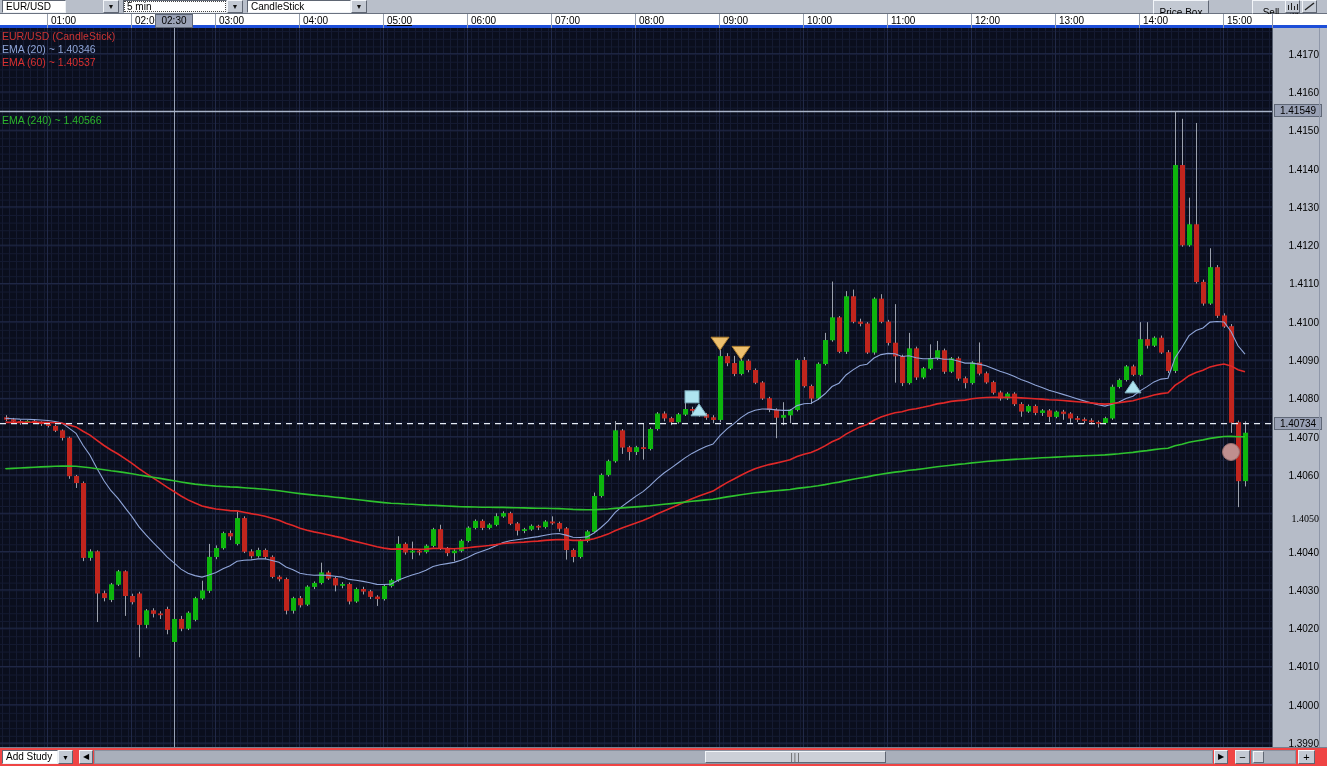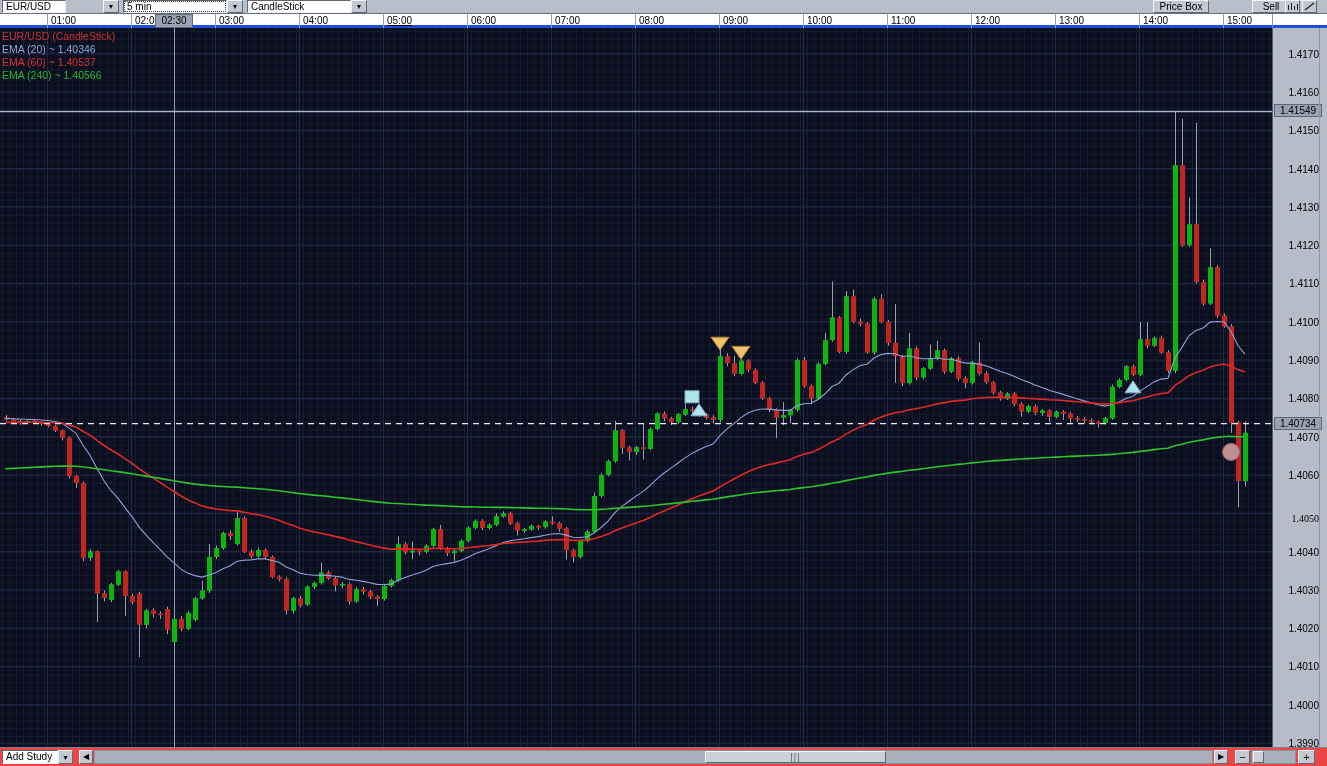--- a/index.html
+++ b/index.html
@@ -8,21 +8,21 @@
        font-family:"Liberation Sans","DejaVu Sans",sans-serif;font-size:10px;color:#000;}
   
   .toolbar{position:absolute;left:0;top:0;width:1327px;height:14px;background:#b9bfca;border-bottom:1px solid #6a7280;}
   .dd{position:absolute;top:0;height:13px;display:flex;}
   .dd-field{height:13px;background:#fff;border:1px solid;border-color:#5f6673 #eef1f5 #eef1f5 #5f6673;
             padding:0 3px;line-height:11px;flex:1;white-space:nowrap;overflow:hidden;}
   .dd-field.focus{outline:1px dotted #444;outline-offset:-2px;}
   .dd-btn{width:16px;height:13px;background:#c3c9d3;border:1px solid;border-color:#f2f5f9 #5f6673 #5f6673 #f2f5f9;
           display:flex;align-items:center;justify-content:center;font-size:7px;color:#111;}
   .tbtn{position:absolute;top:0;height:13px;background:#c3c9d3;border:1px solid;border-color:#f2f5f9 #5f6673 #5f6673 #f2f5f9;
-        text-align:center;line-height:11px;padding:0 4px;}
+        text-align:center;line-height:11px;padding:6px 4px;}
   
   .timeaxis{position:absolute;left:0;top:14px;width:1327px;height:14px;background:#ffffff;border-bottom:3px solid #1d4ed8;}
   .t-label{position:absolute;top:1px;height:12px;line-height:12px;color:#000;}
   .t-tick{position:absolute;top:0;width:1px;height:14px;background:#98a0ae;}
   .t-hl{position:absolute;top:0;height:14px;background:#9aa2b6;border:1px solid #5f6776;text-align:center;line-height:12px;}
   .ta-div{position:absolute;top:0;width:1px;height:14px;background:#8a92a4;}
   
   .plot{position:absolute;left:0;top:28px;width:1272px;height:719px;background:#0a0e1d;}
   .legend{position:absolute;left:2px;top:2px;line-height:13px;font-size:10.5px;white-space:pre;pointer-events:none;}
   .tooltip{position:absolute;left:1px;top:687px;width:232px;pointer-events:none;}
@@ -488,21 +488,21 @@
         <polyline points="6,394.5 6,394.4 13,394.4 20,394.4 27,394.3 34,394.3 41,394.4 48,394.5 55,394.8 62,395.3 69,397.0 76,398.9 83,403.2 90,407.1 97,412.3 104,417.5 111,422.0 118,426.0 125,430.7 132,435.4 139,440.7 146,445.3 153,449.9 160,454.4 167,459.2 174,463.5 181,468.0 188,471.9 195,475.1 202,478.0 209,479.6 216,481.0 223,481.8 230,482.6 237,482.9 244,484.2 251,485.6 258,486.8 265,488.2 272,490.2 279,492.2 286,495.2 293,497.6 300,500.2 307,502.2 314,503.9 321,505.2 328,506.7 335,508.4 342,509.9 349,512.0 356,513.6 363,515.2 370,517.0 377,518.8 384,520.1 391,521.1 398,520.9 405,521.1 412,521.1 419,521.2 426,521.1 433,520.4 440,520.5 447,520.6 454,520.7 461,520.4 468,519.7 475,518.9 482,518.2 489,517.5 496,516.6 503,515.5 510,514.9 517,514.5 524,514.1 531,513.5 538,513.1 545,512.4 552,511.9 559,511.5 566,511.8 573,512.4 580,512.4 587,512.1 594,510.7 601,508.6 608,506.1 615,502.7 622,500.0 629,497.5 636,494.9 643,492.5 650,489.5 657,486.1 664,483.0 671,480.0 678,477.0 685,473.8 692,470.8 699,468.1 706,465.5 713,463.1 720,458.7 727,454.6 734,451.0 741,447.2 748,443.7 755,440.8 762,438.5 769,436.6 776,435.1 783,433.5 790,431.8 797,428.6 804,426.2 811,424.4 818,421.5 825,417.9 832,413.7 839,410.8 846,406.1 853,402.4 860,398.9 867,396.5 874,392.3 881,389.1 888,386.7 895,384.8 902,383.8 909,381.7 916,380.7 923,379.3 930,377.7 937,375.9 944,374.9 951,373.4 958,372.6 965,372.1 972,370.8 979,370.0 986,369.5 993,369.3 1000,369.4 1007,369.3 1014,369.5 1021,369.9 1028,370.2 1035,370.7 1042,371.1 1049,371.7 1056,372.0 1063,372.5 1070,373.1 1077,373.7 1084,374.3 1091,374.9 1098,375.6 1105,376.1 1112,375.5 1119,374.7 1126,373.6 1133,372.7 1140,370.7 1147,368.9 1154,367.0 1161,365.6 1168,364.8 1175,357.4 1182,352.8 1189,347.7 1196,344.6 1203,342.3 1210,338.9 1217,337.3 1224,336.0 1231,337.9 1238,341.7 1245,343.7" fill="none" stroke="#e02828" stroke-width="1.6"></polyline>
         <polyline points="6,441.2 6,440.8 13,440.4 20,440.0 27,439.6 34,439.3 41,438.9 48,438.6 55,438.3 62,438.0 69,438.1 76,438.3 83,439.0 90,439.7 97,440.8 104,441.8 111,442.8 118,443.6 125,444.6 132,445.7 139,447.0 146,448.1 153,449.2 160,450.4 167,451.6 174,452.8 181,454.0 188,455.1 195,456.1 202,456.9 209,457.5 216,458.1 223,458.5 230,458.9 237,459.1 244,459.7 251,460.2 258,460.7 265,461.3 272,462.0 279,462.8 286,463.8 293,464.7 300,465.6 307,466.4 314,467.1 321,467.7 328,468.4 335,469.2 342,469.9 349,470.7 356,471.5 363,472.3 370,473.1 377,473.9 384,474.6 391,475.2 398,475.5 405,476.0 412,476.3 419,476.7 426,477.1 433,477.3 440,477.6 447,478.0 454,478.4 461,478.7 468,478.9 475,479.0 482,479.2 489,479.3 496,479.4 503,479.4 510,479.6 517,479.7 524,479.9 531,480.1 538,480.2 545,480.3 552,480.5 559,480.6 566,481.0 573,481.4 580,481.6 587,481.8 594,481.7 601,481.4 608,481.0 615,480.4 622,479.9 629,479.4 636,478.9 643,478.4 650,477.8 657,477.0 664,476.3 671,475.6 678,474.9 685,474.1 692,473.3 699,472.6 706,471.9 713,471.3 720,470.1 727,468.9 734,467.9 741,466.8 748,465.8 755,464.8 762,464.1 769,463.4 776,462.8 783,462.1 790,461.5 797,460.4 804,459.6 811,458.8 818,457.8 825,456.6 832,455.2 839,454.1 846,452.6 853,451.2 860,450.0 867,448.9 874,447.4 881,446.2 888,445.1 895,444.1 902,443.4 909,442.3 916,441.6 923,440.7 930,439.8 937,438.8 944,438.0 951,437.2 958,436.4 965,435.8 972,434.9 979,434.2 986,433.5 993,432.9 1000,432.4 1007,431.9 1014,431.4 1021,431.0 1028,430.6 1035,430.2 1042,429.8 1049,429.5 1056,429.1 1063,428.7 1070,428.4 1077,428.1 1084,427.8 1091,427.5 1098,427.2 1105,426.9 1112,426.4 1119,425.8 1126,425.0 1133,424.4 1140,423.4 1147,422.6 1154,421.6 1161,420.8 1168,420.2 1175,417.8 1182,416.2 1189,414.3 1196,413.0 1203,411.9 1210,410.4 1217,409.4 1224,408.5 1231,408.4 1238,408.7 1245,408.7" fill="none" stroke="#2ec22e" stroke-width="1.6"></polyline>
         <line x1="0" y1="395.63800000000003" x2="1272" y2="395.63800000000003" stroke="#e6ecf6" stroke-width="1.2" stroke-dasharray="6 5"></line>
         <rect x="685" y="362.82800000000003" width="14" height="12" fill="#aee4f0" stroke="#7fb0c0"></rect>
         <polygon points="699,375.85 707,387.85 691,387.85" fill="#aee4f0" stroke="#7fb0c0"></polygon>
         <polygon points="711,309.208 729,309.208 720,322.208" fill="#eec06e" stroke="#b08030"></polygon>
         <polygon points="732,318.4 750,318.4 741,331.4" fill="#eec06e" stroke="#b08030"></polygon>
         <polygon points="1133,352.87 1141,364.87 1125,364.87" fill="#aee4f0" stroke="#7fb0c0"></polygon>
         <circle cx="1231" cy="423.98" r="8.5" fill="#bf8f8f" stroke="#9a6f6f"></circle>
       </svg>
-    <div class="legend" id="legend"><div style="color: rgb(204, 52, 52);">EUR/USD (CandleStick)</div><div style="color: rgb(143, 165, 216);">EMA (20) ~ 1.40346</div><div style="color: rgb(217, 48, 48);">EMA (60) ~ 1.40537</div><div style="color: rgb(43, 181, 43);">EMA (240) ~ 1.40566</div></div>
+    <div class="legend" id="legend"><div style="color: rgb(204, 52, 52);">EUR/USD (CandleStick)</div><div style="color: rgb(143, 165, 216);">EMA (20) ~ 1.40346</div><div style="color: rgb(217, 48, 48);">EMA (60) ~ 1.40537</div><div style="color: rgb(43, 181, 43); margin-top: 45px;">EMA (240) ~ 1.40566</div></div>
   </div>
 
   <div class="paxis" id="paxis">
       <div class="p-label" style="top: 20.66px;">1.4170</div>
       <div class="p-label" style="top: 58.96px;">1.4160</div>
       <div class="p-label" style="top: 97.26px;">1.4150</div>
       <div class="p-label" style="top: 135.56px;">1.4140</div>
       <div class="p-label" style="top: 173.86px;">1.4130</div>
       <div class="p-label" style="top: 212.16px;">1.4120</div>
       <div class="p-label" style="top: 250.46px;">1.4110</div>

